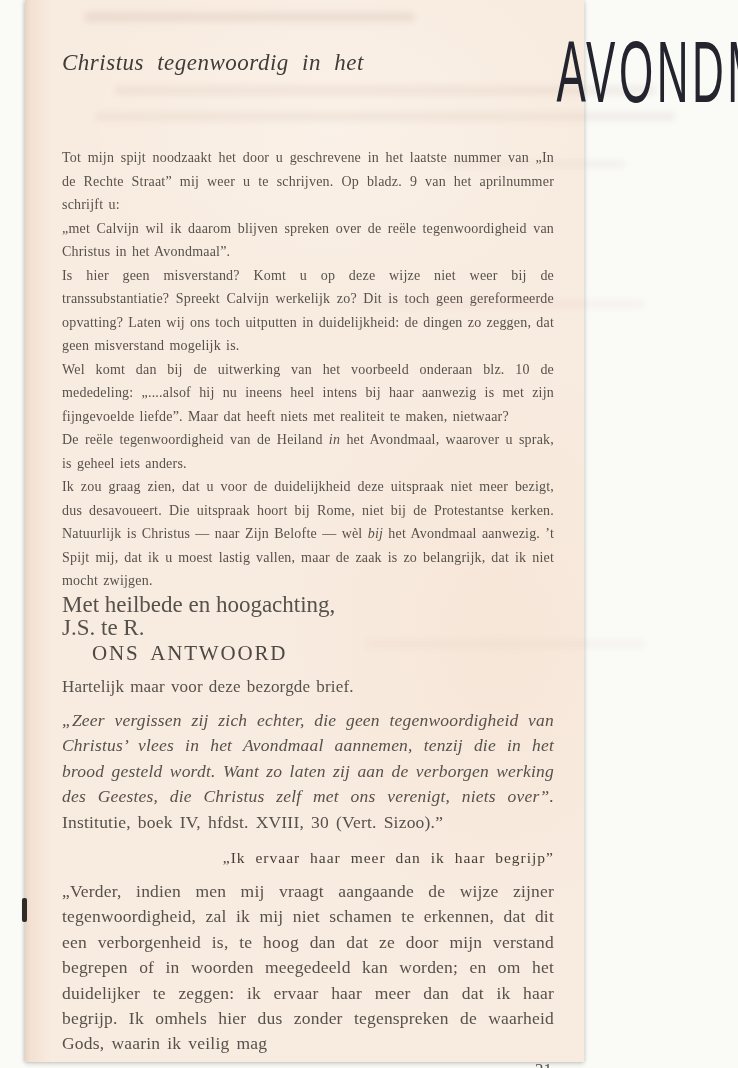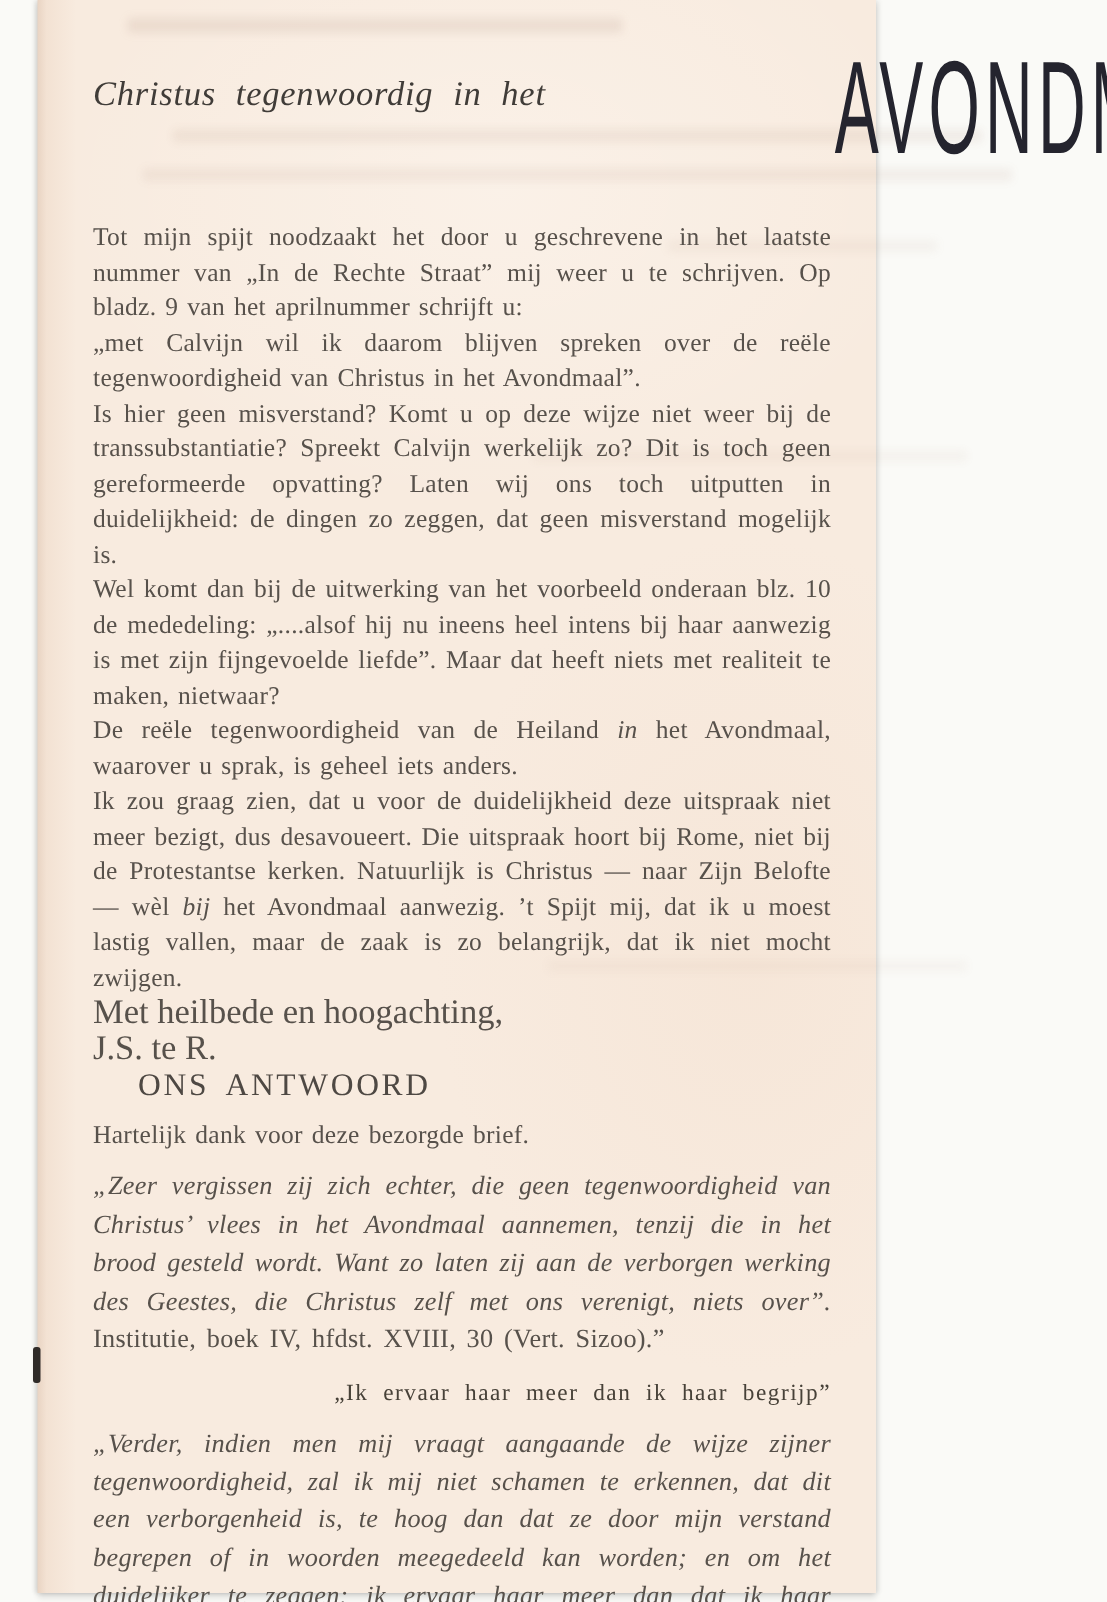--- a/index.html
+++ b/index.html
@@ -49,21 +49,21 @@
     font-size:88px;
     line-height:1;
     letter-spacing:7px;
     color:#24242e;
     white-space:nowrap;
   }
   
   .letter{margin-top:20px;}
   .letter p{
     margin:0;
-    font-size:17px;
+    font-size:14px;
     line-height:23.5px;
     text-align:justify;
     letter-spacing:0.2px;
     word-spacing:1.5px;
   }
   .seg-italic{font-style:italic;}
   .signature{
     font-size:23px;
     line-height:23.5px;
   }
@@ -97,21 +97,20 @@
     text-align:right;
     font-size:15.5px;
     font-weight:normal;
     letter-spacing:1px;
     word-spacing:5px;
     line-height:20px;
     color:#474138;
   }
   .closing{
     margin-top:11px !important;
-    font-style:italic;
     font-size:17.5px !important;
     line-height:25.4px !important;
     word-spacing:2.5px !important;
   }
   .page-number{
     text-align:right;
     font-size:17px;
     line-height:25px;
     padding-right:2px;
     color:#57514b;
@@ -164,21 +163,21 @@
     </div>
 
     <div class="signature">
       <div>Met heilbede en hoogachting,</div>
       <div class="sig-name">J.S. te R.</div>
     </div>
 
     <div class="ons-heading">ONS ANTWOORD</div>
 
     <div class="answer">
-      <p>Hartelijk dank voor deze bezorgde brief.</p>
+      <p>Hartelijk maar voor deze bezorgde brief.</p>
       <p class="quote"><span class="seg-italic">„Zeer vergissen zij zich echter, die geen tegenwoordigheid van Christus’ vlees in het Avondmaal aannemen, tenzij die in het brood gesteld wordt. Want zo laten zij aan de verborgen werking des Geestes, die Christus zelf met ons verenigt, niets over”. </span><span>Institutie, boek IV, hfdst. XVIII, 30 (Vert. Sizoo).”</span></p>
       <div class="subheading">„Ik ervaar haar meer dan ik haar begrijp”</div>
       <p class="closing">„Verder, indien men mij vraagt aangaande de wijze zijner tegenwoordigheid, zal ik mij niet schamen te erkennen, dat dit een verborgenheid is, te hoog dan dat ze door mijn verstand begrepen of in woorden meegedeeld kan worden; en om het duidelijker te zeggen: ik ervaar haar meer dan dat ik haar begrijp. Ik omhels hier dus zonder tegenspreken de waarheid Gods, waarin ik veilig mag</p>
     </div>
 
     <div class="page-number">21</div>
 
   </div>
 </div>
 

